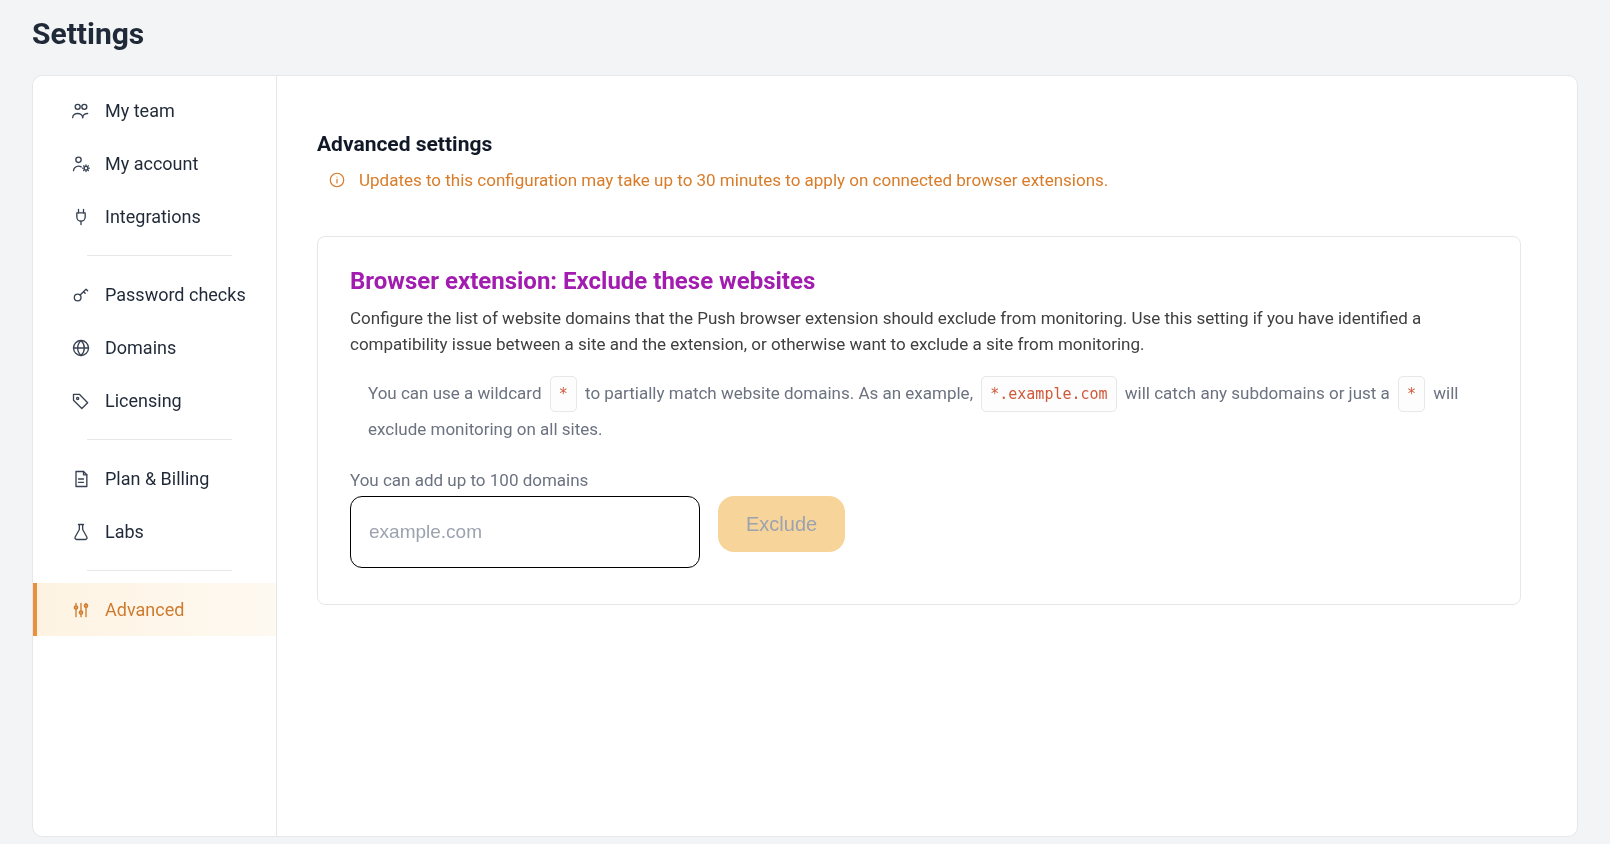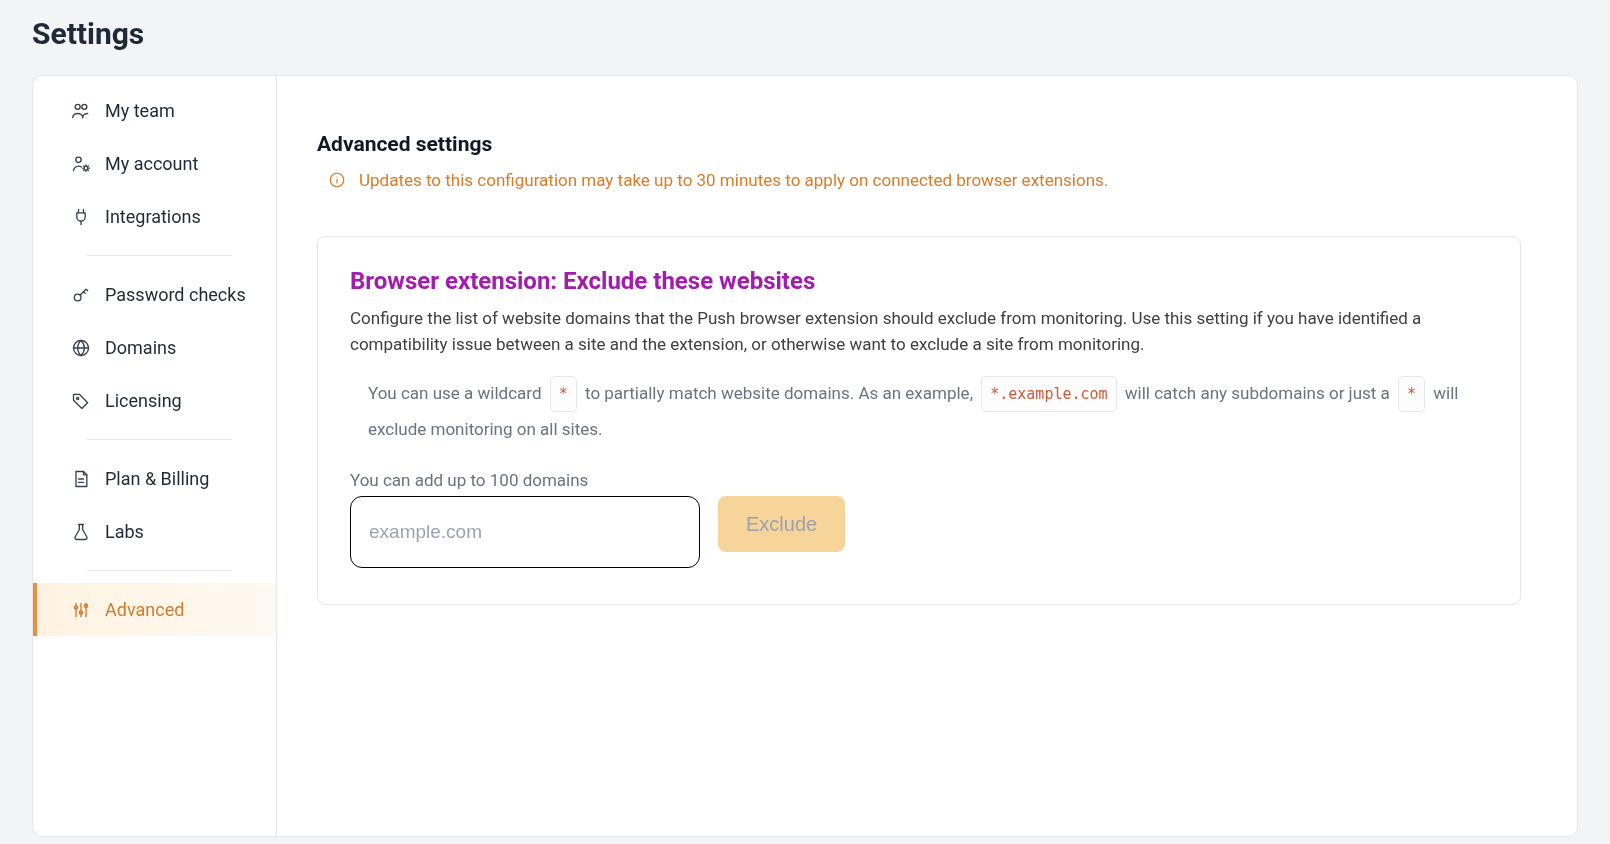--- a/index.html
+++ b/index.html
@@ -162,21 +162,21 @@
     }
     .domain-input::placeholder {
       color: #9ca3af;
     }
     .exclude-button {
       height: 56px;
       padding: 0 28px;
       background: #f7d49a;
       color: #9ca3af;
       border: none;
-      border-radius: 8px;
+      border-radius: 16px;
       font-size: 20px;
       cursor: pointer;
     }
   </style>
 </head>
 <body>
 
 <div class="page">
   <div class="page-title">Settings</div>
 

